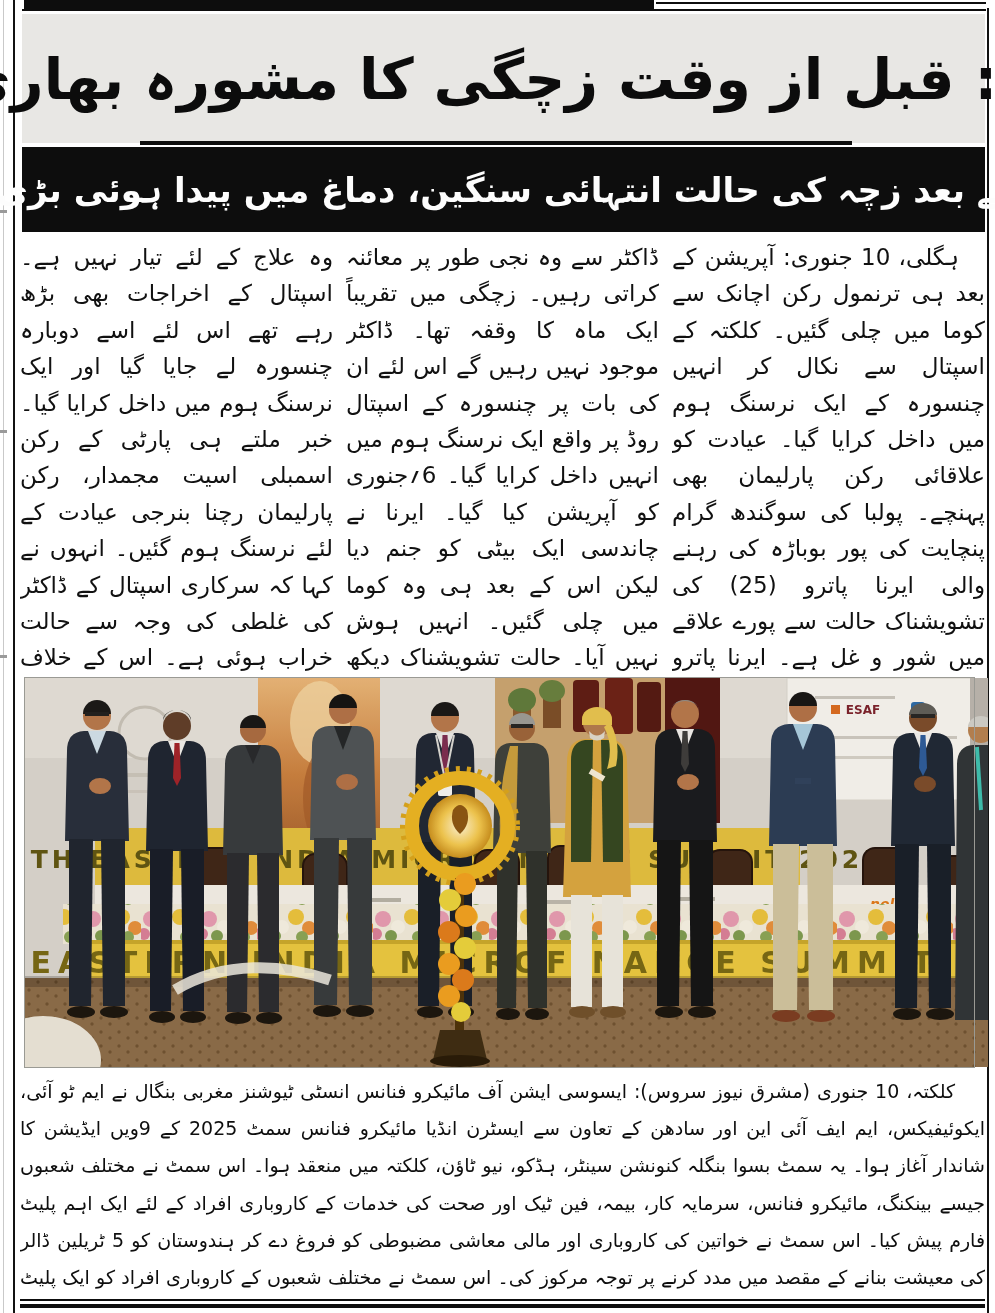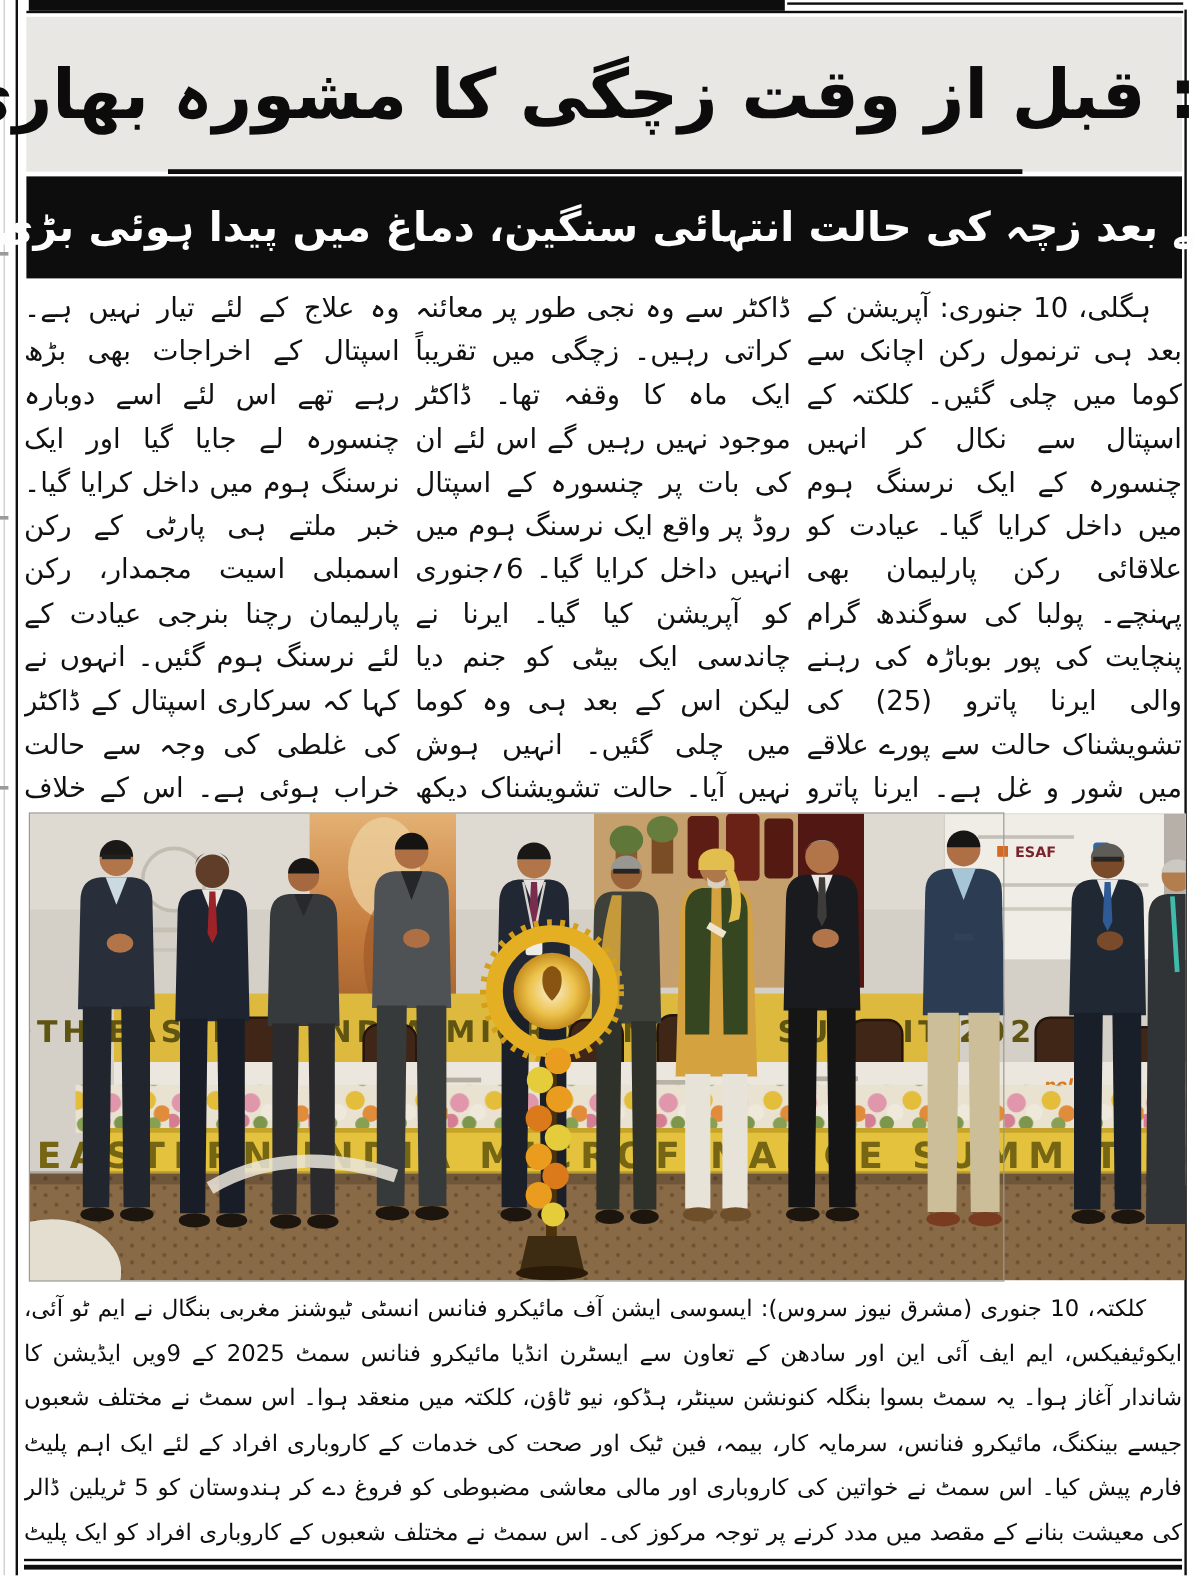--- a/index.html
+++ b/index.html
@@ -41,21 +41,21 @@
   }
   .col{
     flex:1 1 0;height:438px;overflow:hidden;
     text-align:justify;direction:rtl;
     font-size:23px;line-height:36.4px;color:#111;
   }
   .col p{margin:0;}
   .col.first p{text-indent:26px;}
   
   .photo{
-    left:25px;top:678px;width:811px;height:389px;
+    left:25px;top:678px;width:949px;height:389px;
     outline:1px solid #9a9a94;background:#d9d5cf;
   }
   
   .caption{
     left:20px;top:1073px;width:965px;height:225px;overflow:hidden;
     direction:rtl;text-align:justify;font-size:19px;line-height:37.2px;color:#0e0e0e;
   }
   .caption p{margin:0;text-indent:30px;}
   .bottom-rule-a{left:20px;top:1299px;width:965px;height:2px;background:#0d0d0d;}
   .bottom-rule-b{left:20px;top:1304px;width:965px;height:4px;background:#0d0d0d;}

